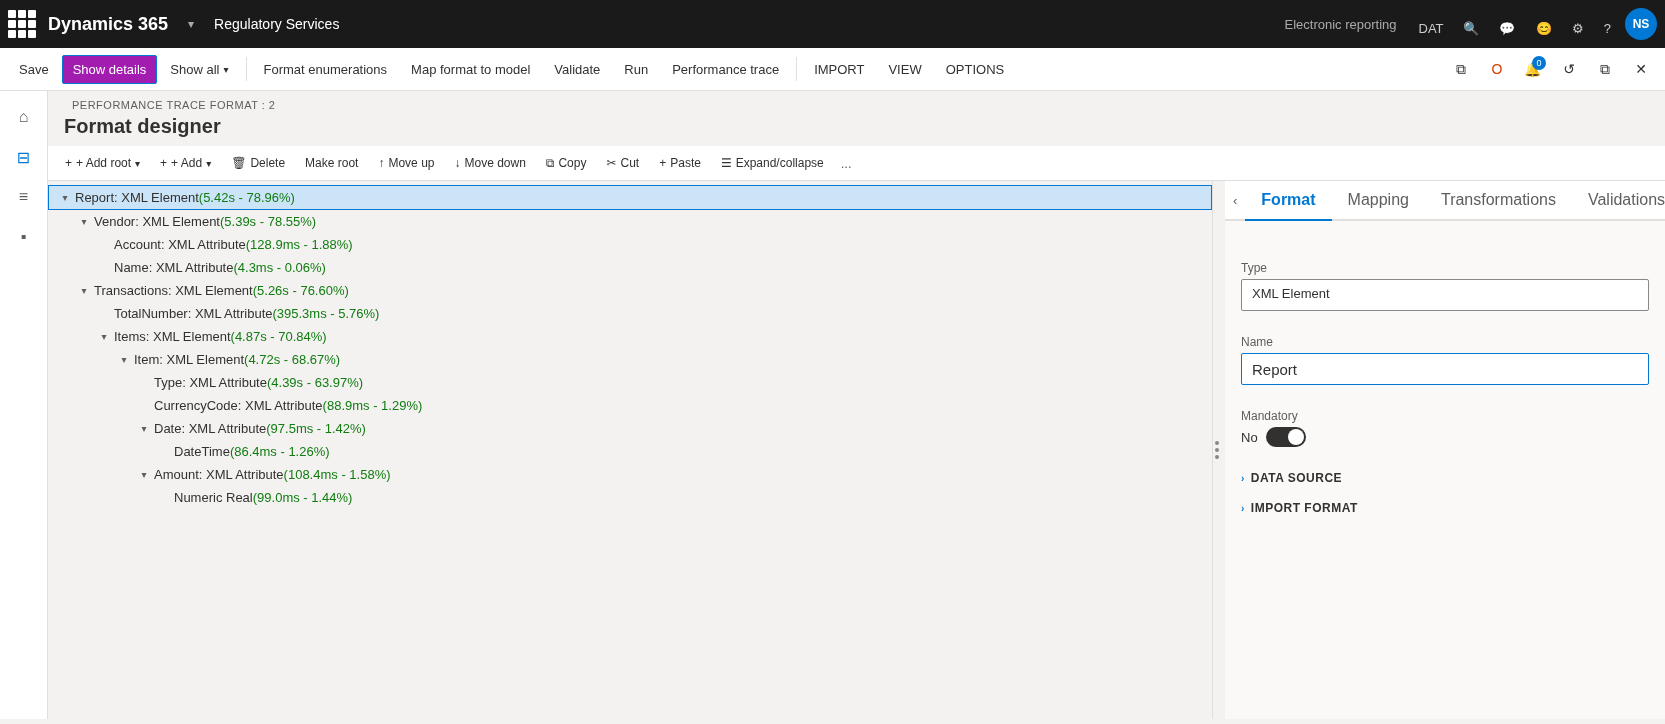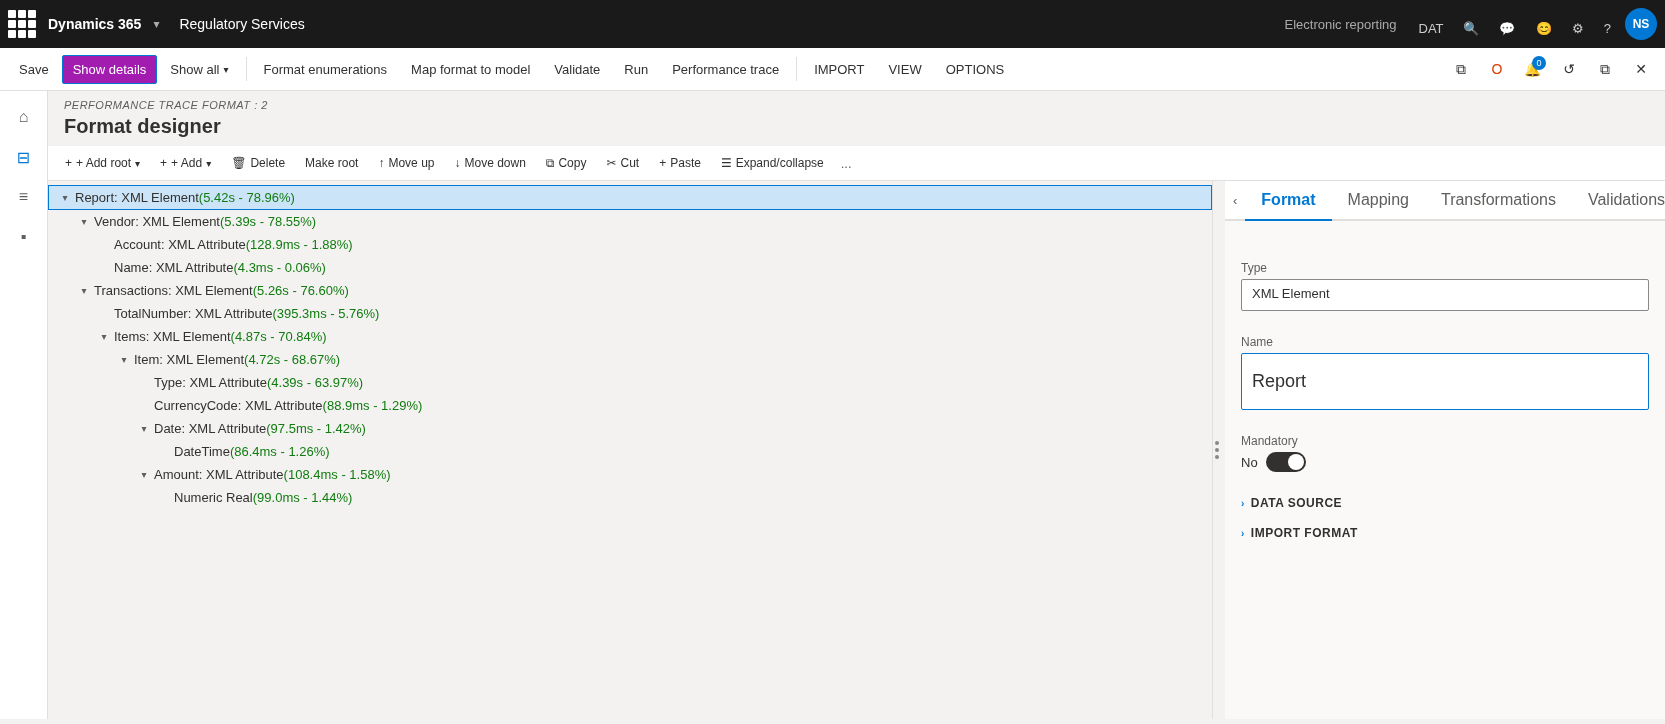--- a/index.html
+++ b/index.html
@@ -5,21 +5,21 @@
     * { box-sizing: border-box; margin: 0; padding: 0; }
     body { font-family: 'Segoe UI', sans-serif; font-size: 13px; background: #f3f2f1; overflow: hidden; width: 1665px; height: 724px; }
 
     
     .top-nav {
       display: flex; align-items: center; background: #1a1a1a; color: #fff; height: 48px; padding: 0 8px;
     }
     .top-nav-grid { display: flex; align-items: center; width: 32px; height: 32px; cursor: pointer; margin-right: 8px; }
     .grid-icon { display: grid; grid-template-columns: repeat(3,8px); gap: 2px; }
     .grid-icon span { width: 8px; height: 8px; background: #fff; border-radius: 1px; }
-    .top-nav-title { font-size: 14px; font-weight: 600; margin-right: 12px; }
+    .top-nav-title { font-size: 18px; font-weight: 600; margin-right: 20px; }
     .top-nav-chevron { color: #aaa; font-size: 12px; margin-right: 20px; cursor: pointer; }
     .top-nav-module { font-size: 14px; color: #fff; margin-right: auto; }
     .top-nav-right { display: flex; align-items: flex-end; gap: 8px; }
     .top-nav-right span { color: #ccc; font-size: 13px; cursor: pointer; padding: 4px 6px; }
     .top-nav-avatar { background: #0078d4; border-radius: 50%; width: 32px; height: 32px; display: flex; align-items: center; justify-content: center; font-size: 12px; font-weight: 700; color: #fff; cursor: pointer; }
 
     
     .ribbon {
       display: flex; align-items: center; background: #fff; border-bottom: 1px solid #e1dfdd; height: 43px; padding: 0 8px; gap: 2px;
     }
@@ -35,21 +35,21 @@
     
     .main-layout { display: flex; height: calc(724px - 96px); }
     .left-sidebar { width: 48px; background: #fff; border-right: 1px solid #e1dfdd; display: flex; flex-direction: column; align-items: center; padding: 8px 0; gap: 4px; }
     .sidebar-icon { width: 36px; height: 36px; display: flex; align-items: center; justify-content: center; cursor: pointer; border-radius: 2px; color: #605e5c; font-size: 16px; }
     .sidebar-icon.active { color: #0078d4; }
 
     
     .content-area { flex: 1; display: flex; flex-direction: column; overflow: hidden; }
 
     
-    .breadcrumb { padding: 8px 16px 4px; font-size: 11px; color: #605e5c; text-transform: uppercase; letter-spacing: 0.5px; font-style: italic; }
+    .breadcrumb { padding: 8px 24px 4px; font-size: 11px; color: #605e5c; text-transform: uppercase; letter-spacing: 0.5px; }
 
     
     .page-title { padding: 0 16px 8px; font-size: 20px; font-weight: 600; color: #323130; }
 
     
     .format-toolbar {
       display: flex; align-items: center; background: #fff; border-bottom: 1px solid #e1dfdd; padding: 4px 8px; gap: 2px;
     }
     .toolbar-btn {
       display: flex; align-items: center; gap: 4px; padding: 5px 8px; border: 1px solid transparent; border-radius: 2px; cursor: pointer; font-size: 12px; color: #323130; background: transparent; white-space: nowrap;
@@ -78,21 +78,21 @@
     }
     .rp-tab.active { color: #0078d4; border-bottom-color: #0078d4; font-weight: 600; }
     .rp-tab-arrow { padding: 10px 8px; color: #605e5c; cursor: pointer; display: flex; align-items: center; }
     .right-panel-content { padding: 16px; flex: 1; overflow-y: auto; }
     .field-group { margin-bottom: 16px; margin-top: 24px; }
     .field-label { font-size: 12px; color: #605e5c; margin-bottom: 4px; }
     .field-value-box {
       background: #fff; border: 1px solid #8a8886; border-radius: 2px; padding: 6px 10px; font-size: 13px; color: #323130; min-height: 32px;
     }
     .field-input {
-      background: #fff; border: 1px solid #0078d4; border-radius: 2px; padding: 17px 10px; font-size: 18px; color: #323130; min-height: 32px; width: 100%;
+      background: #fff; border: 1px solid #0078d4; border-radius: 2px; padding: 6px 10px; font-size: 15px; color: #323130; min-height: 32px; width: 100%;
     }
     .toggle-row { display: flex; align-items: center; gap: 8px; }
     .toggle-label { font-size: 13px; color: #323130; }
     .toggle-switch {
       width: 40px; height: 20px; background: #323130; border-radius: 10px; cursor: pointer; display: flex; align-items: center; padding: 2px; position: relative;
     }
     .toggle-knob { width: 16px; height: 16px; background: #fff; border-radius: 50%; margin-left: auto; }
     .section-header {
       display: flex; align-items: center; gap: 6px; padding: 8px 0; cursor: pointer; color: #323130; font-size: 12px; font-weight: 600; text-transform: uppercase; letter-spacing: 0.5px;
     }

